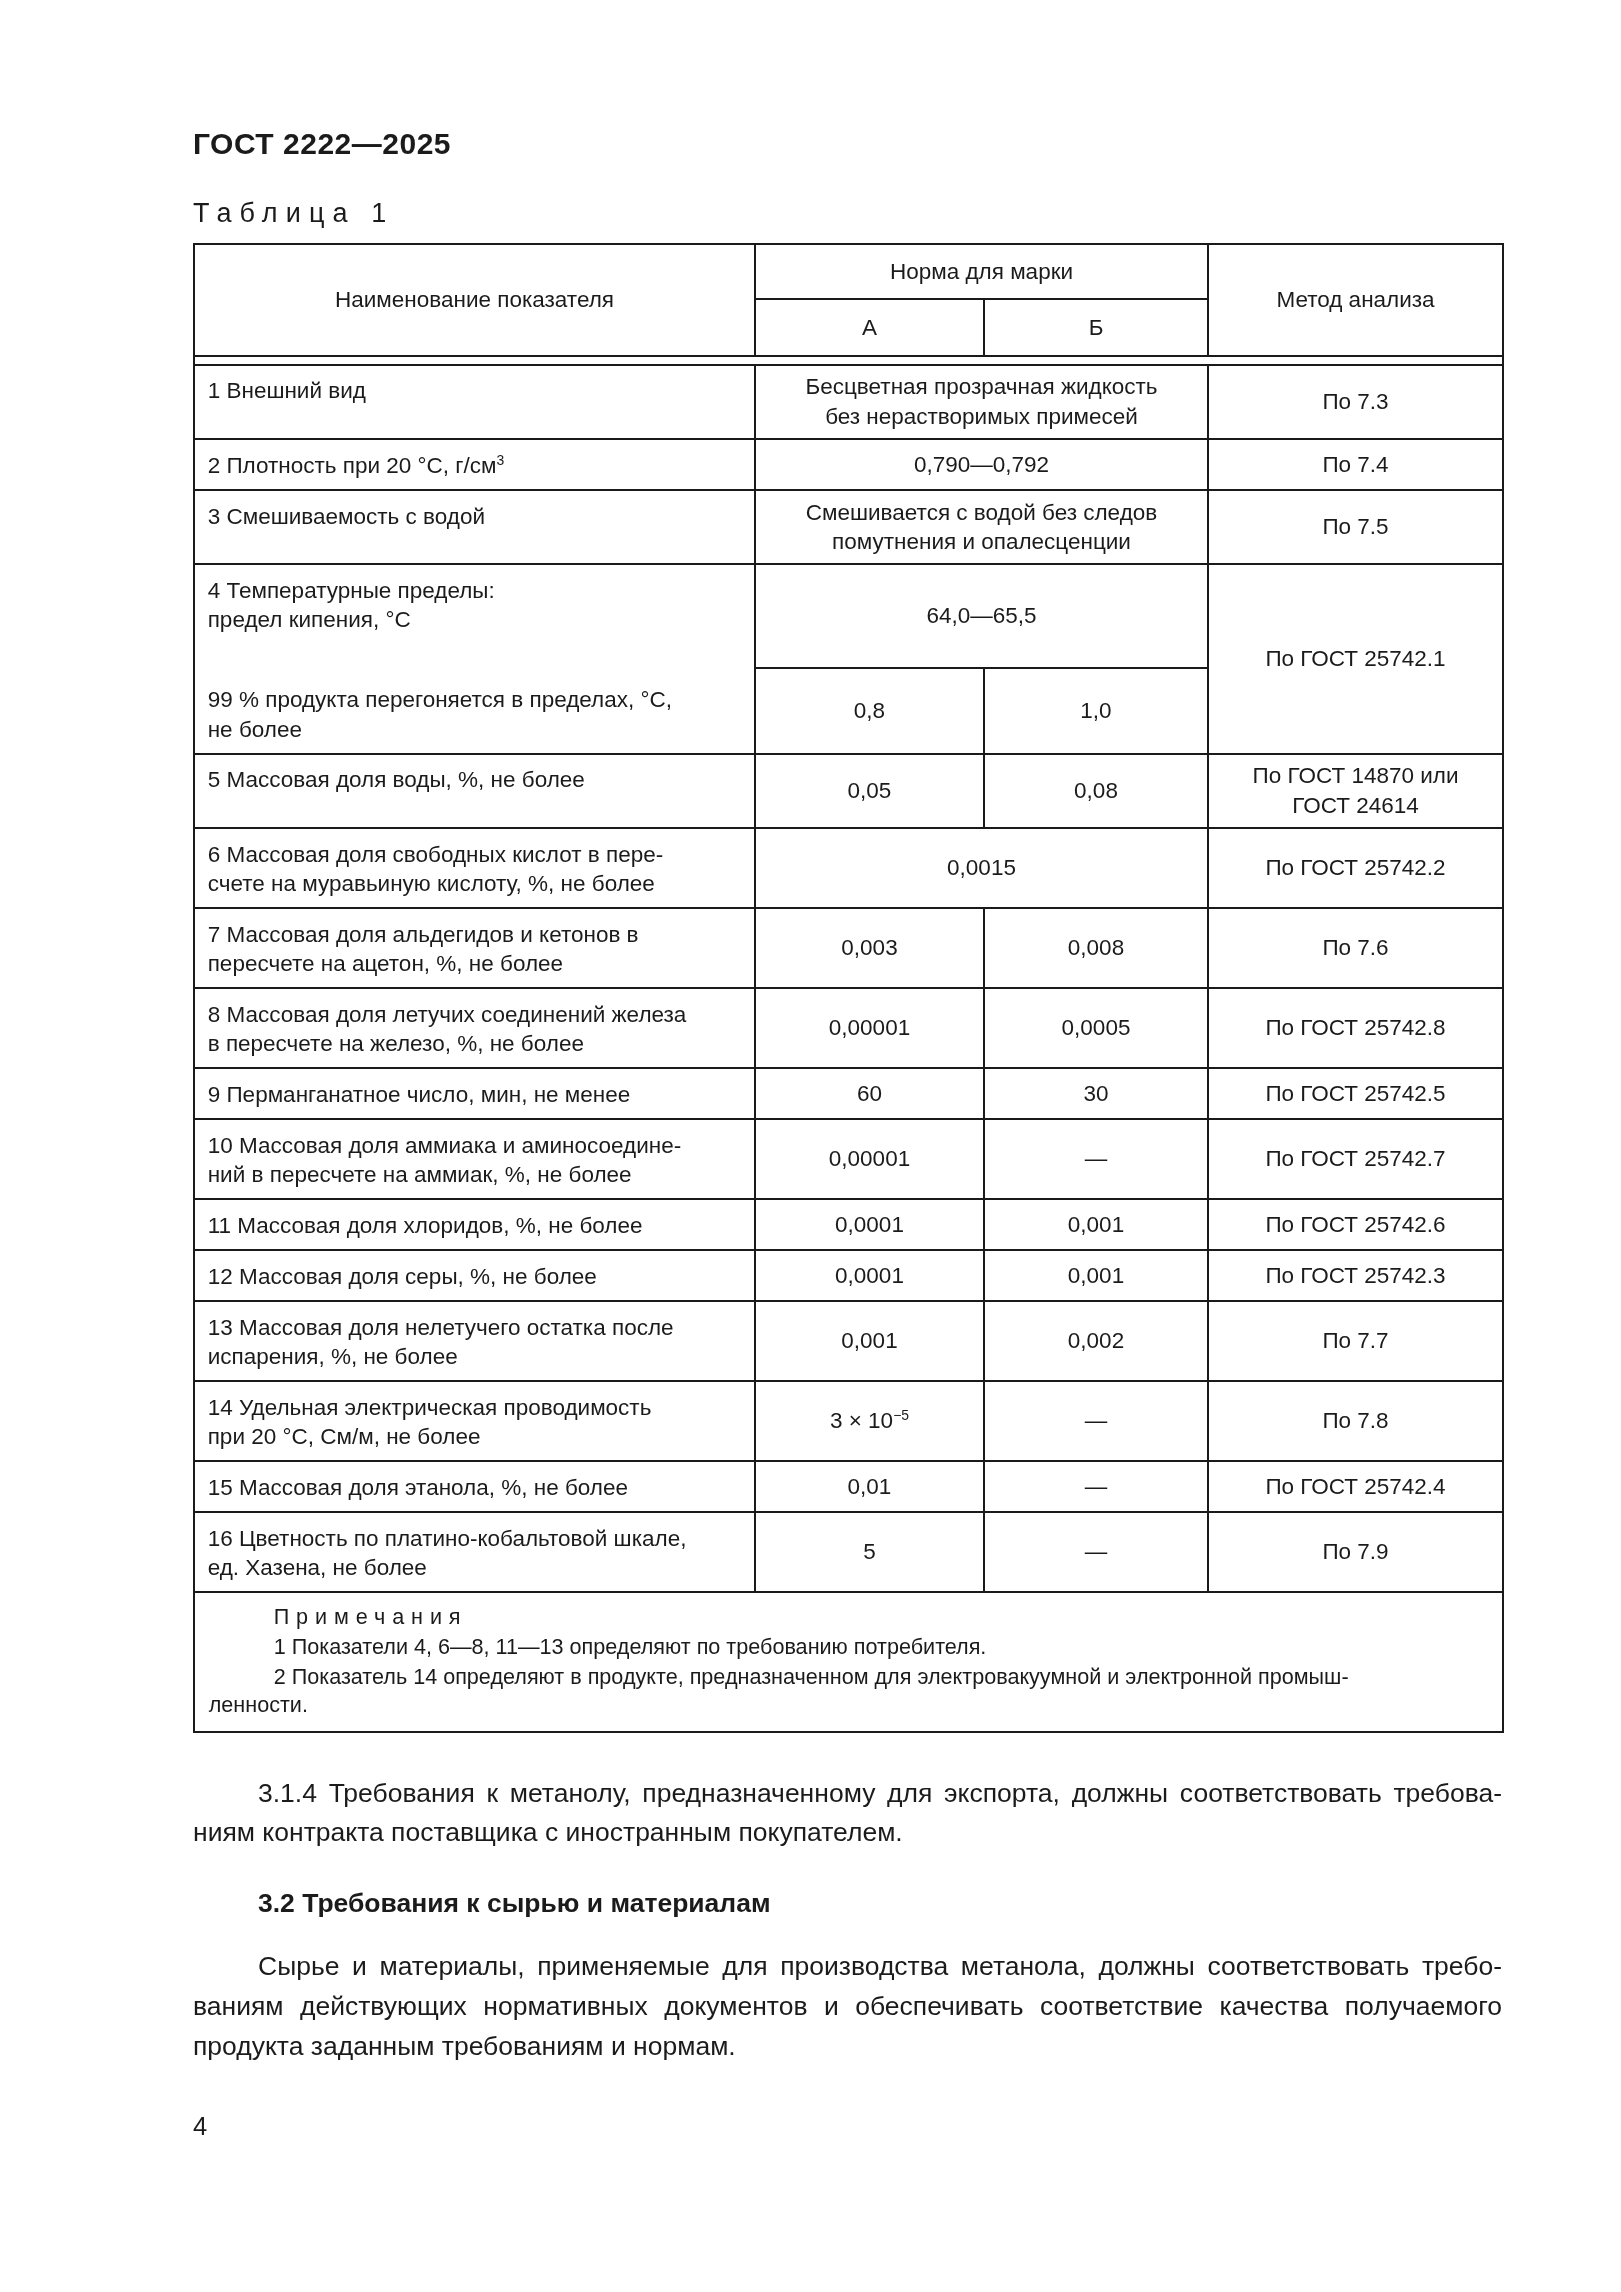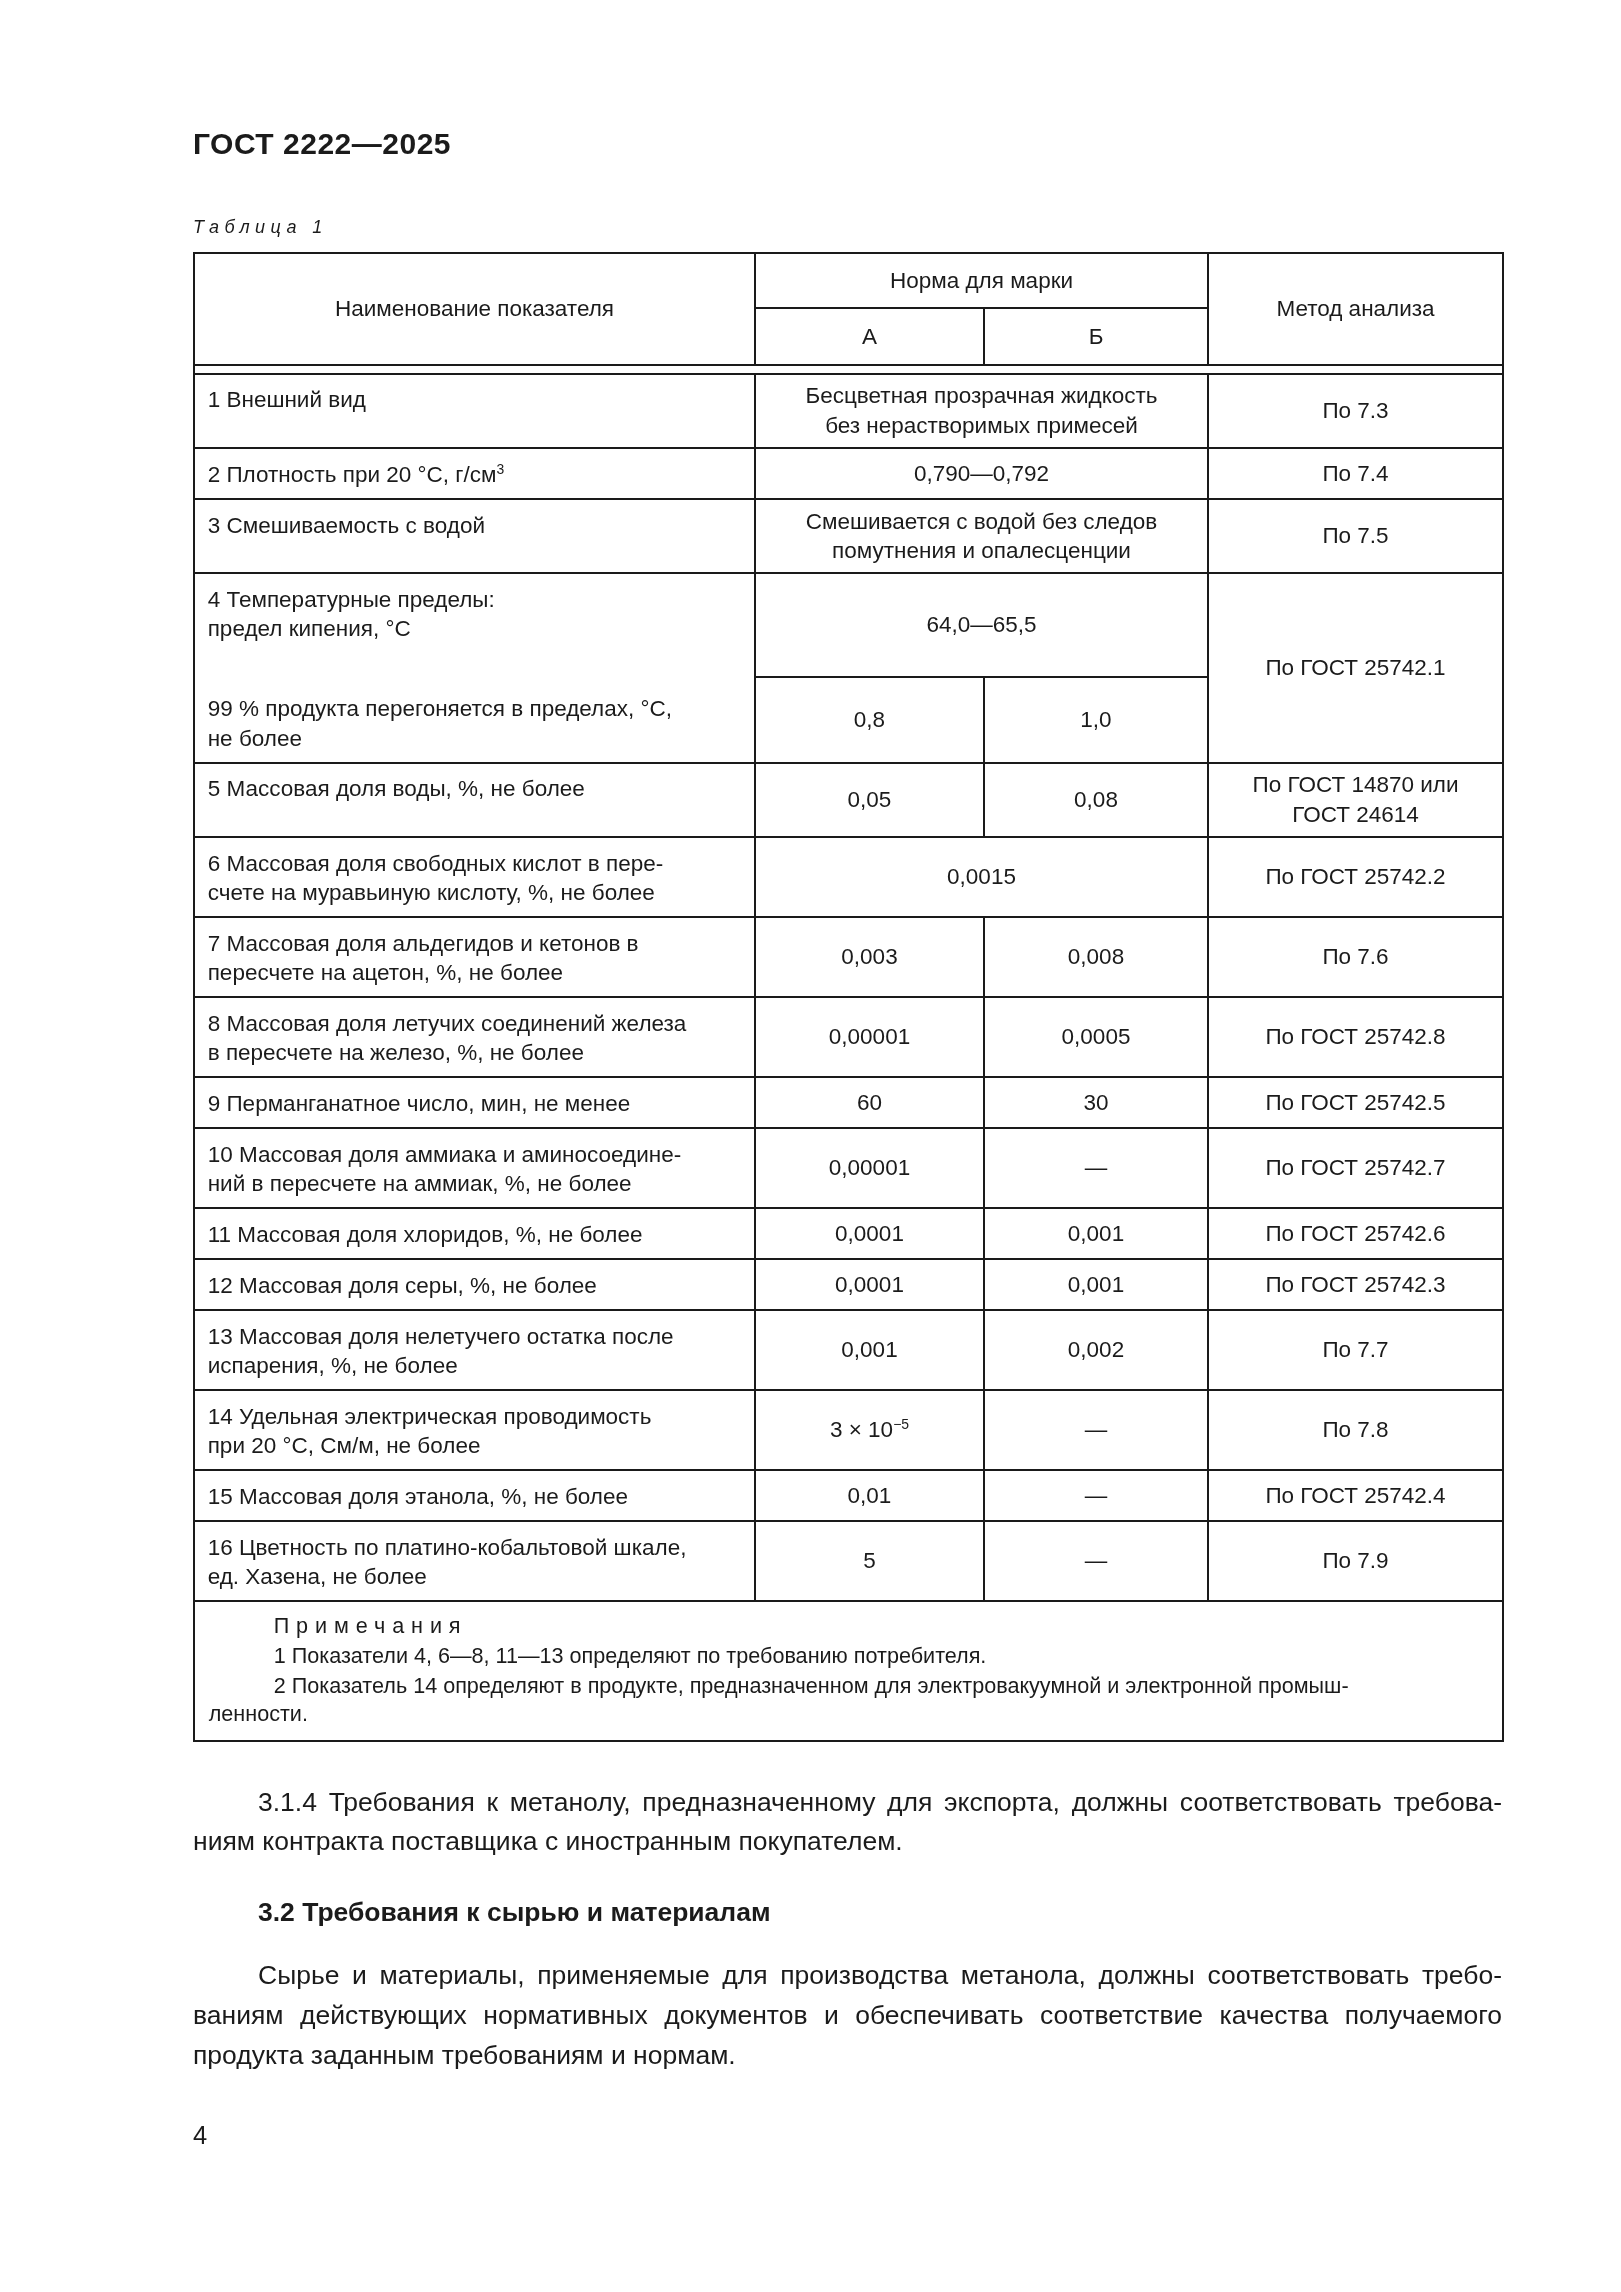--- a/index.html
+++ b/index.html
@@ -22,24 +22,23 @@
     top: 0;
     width: 1309px;
   }
   .gost-code {
     margin-top: 127px;
     font-size: 30px;
     font-weight: bold;
     letter-spacing: 0.5px;
   }
   .table-caption {
-    margin-top: 56px;
-    font-size: 18px;
+    margin-top: 37px;
+    font-size: 27px;
     letter-spacing: 0.30em;
-    font-style: italic;
   }
   table.spec {
     margin-top: 13.7px;
     width: 1309px;
     table-layout: fixed;
     border-collapse: collapse;
     border: 2.9px solid #1a1a1a;
     font-size: 22.5px;
   }
   table.spec th, table.spec td {

